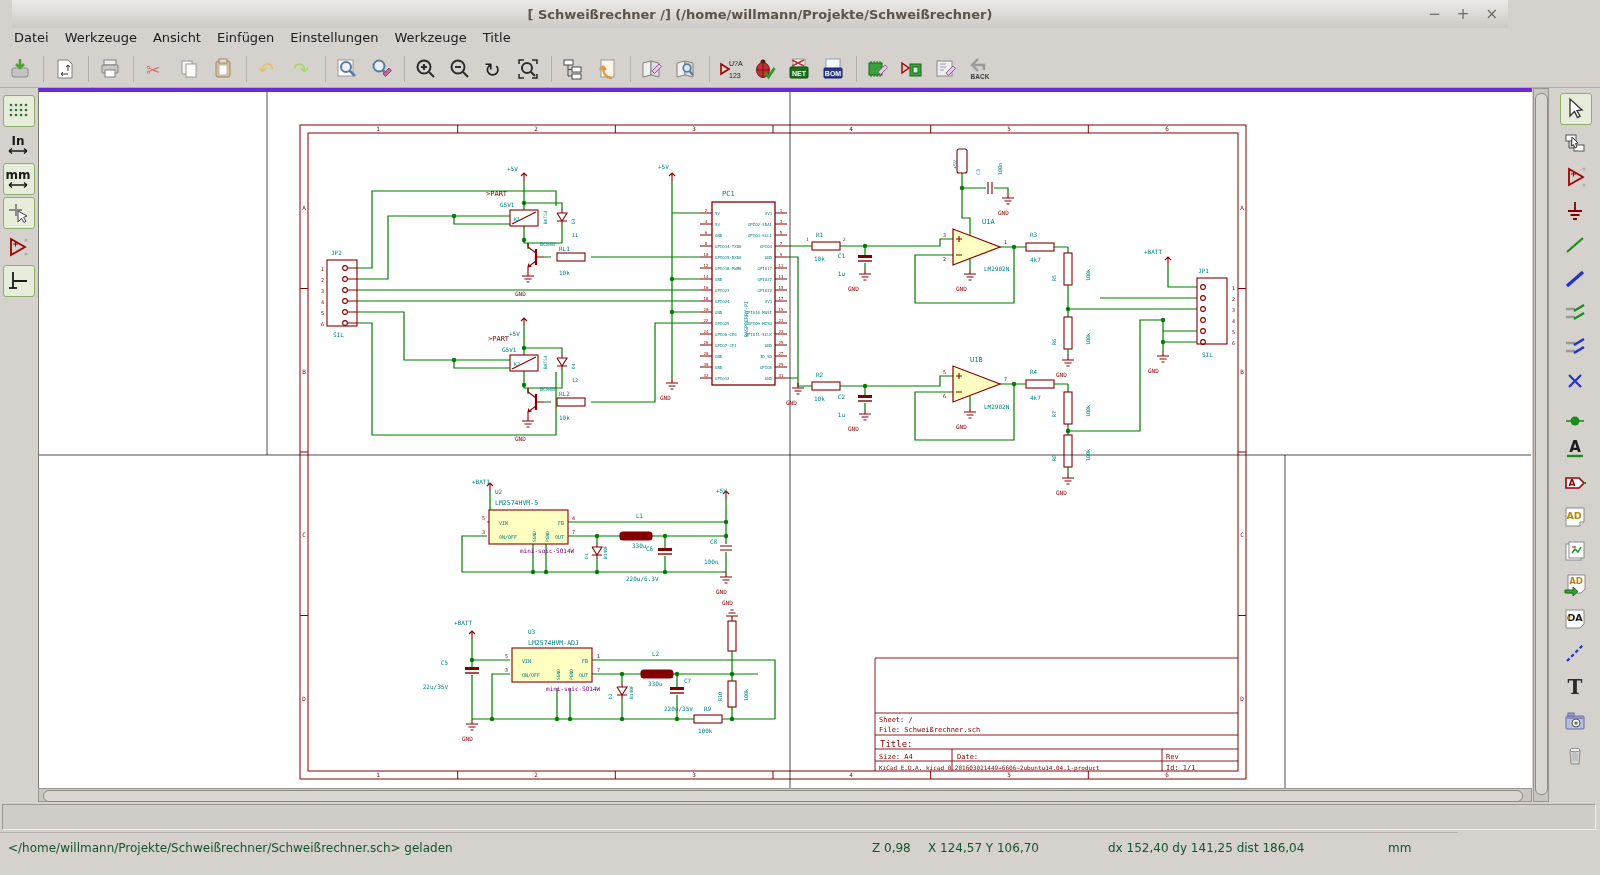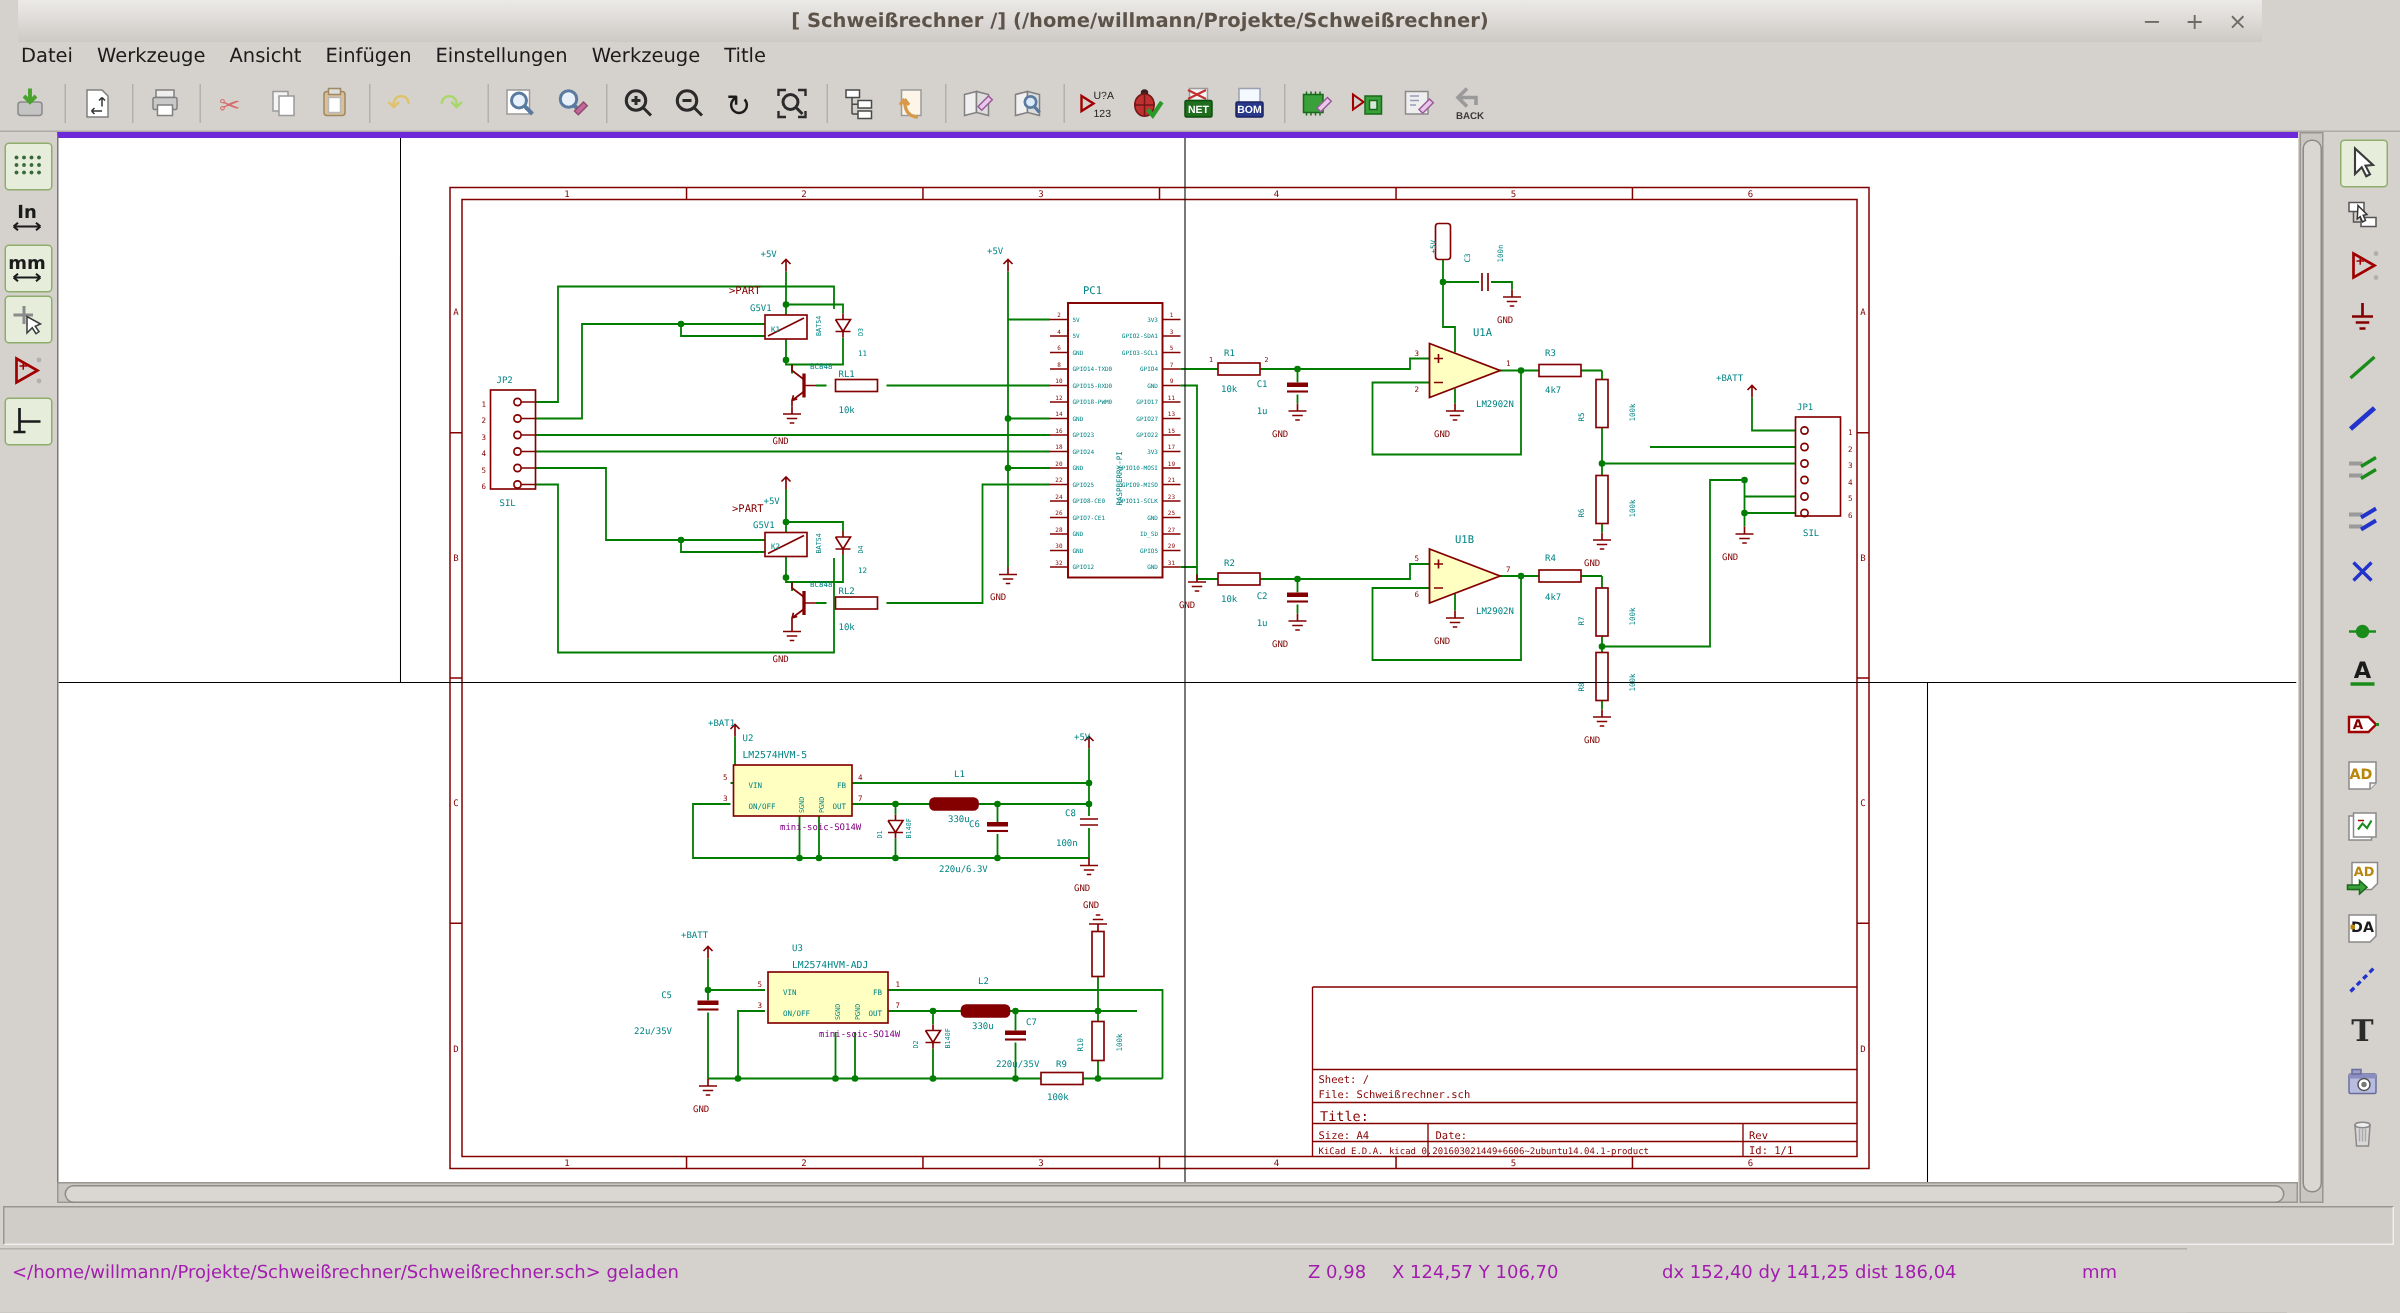--- a/index.html
+++ b/index.html
@@ -41,21 +41,21 @@
   #hthumb{position:absolute;left:4px;top:1px;width:1478px;height:10px;background:#dad6d2;
     border:1px solid #8e8a86;border-radius:6px;}
   #vscroll{position:absolute;left:1533px;top:88px;width:16px;height:714px;background:#c9c5c1;
     border:1px solid #9a9692;box-sizing:border-box;}
   #vthumb{position:absolute;left:1px;top:4px;width:11px;height:700px;background:#dad6d2;
     border:1px solid #8e8a86;border-radius:6px;}
   
   #msgpanel{position:absolute;left:2px;top:804px;width:1594px;height:26px;background:#d0ccc8;
     border:1px solid #9a9692;border-right-color:#eee;border-bottom-color:#eee;box-sizing:border-box;}
   #statusbar{position:absolute;left:0;top:832px;width:1458px;height:43px;background:#d5d1cd;
-    border-top:1px solid #b4b0ac;font-size:12px;color:#a21caf;}
+    border-top:1px solid #b4b0ac;font-size:12px;color:#14532d;}
   #statusbar .f{position:absolute;top:8px;white-space:nowrap;}
 </style>
 </head>
 <body>
 
 <div id="app">
 
   <div id="titlebar">
     <span class="title">[ Schweißrechner /] (/home/willmann/Projekte/Schweißrechner)</span>
     <div id="winbtns">

